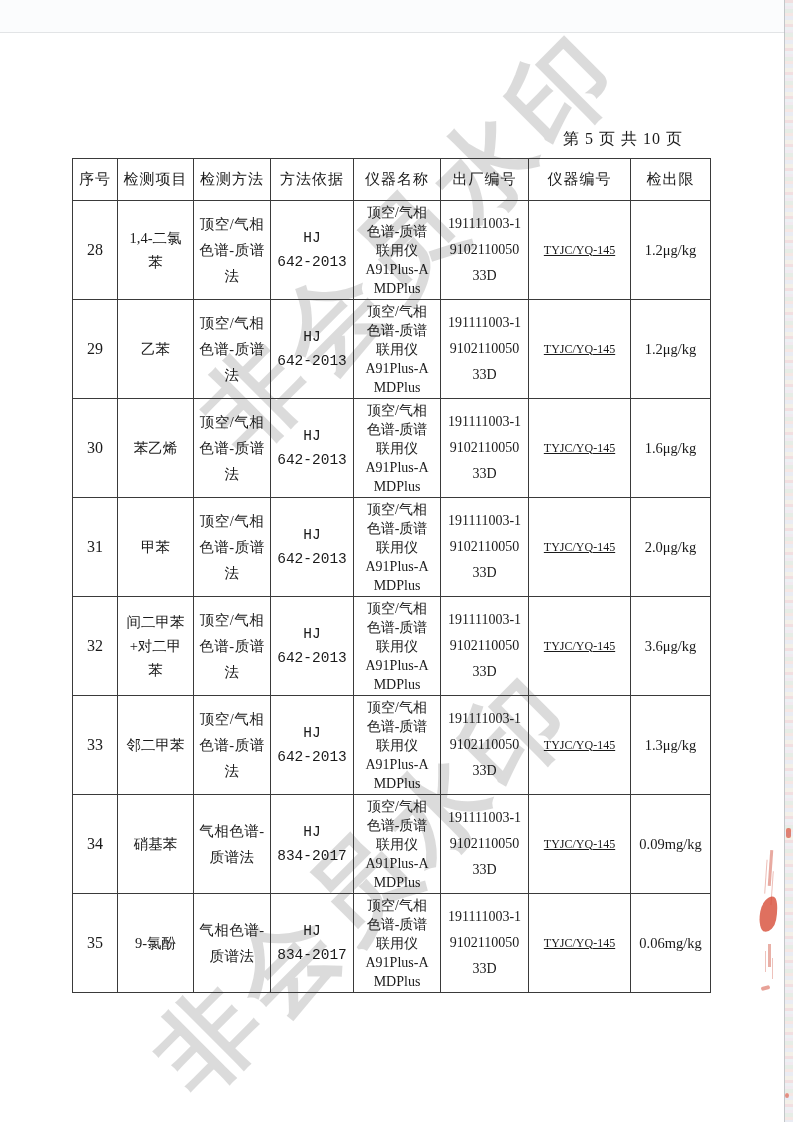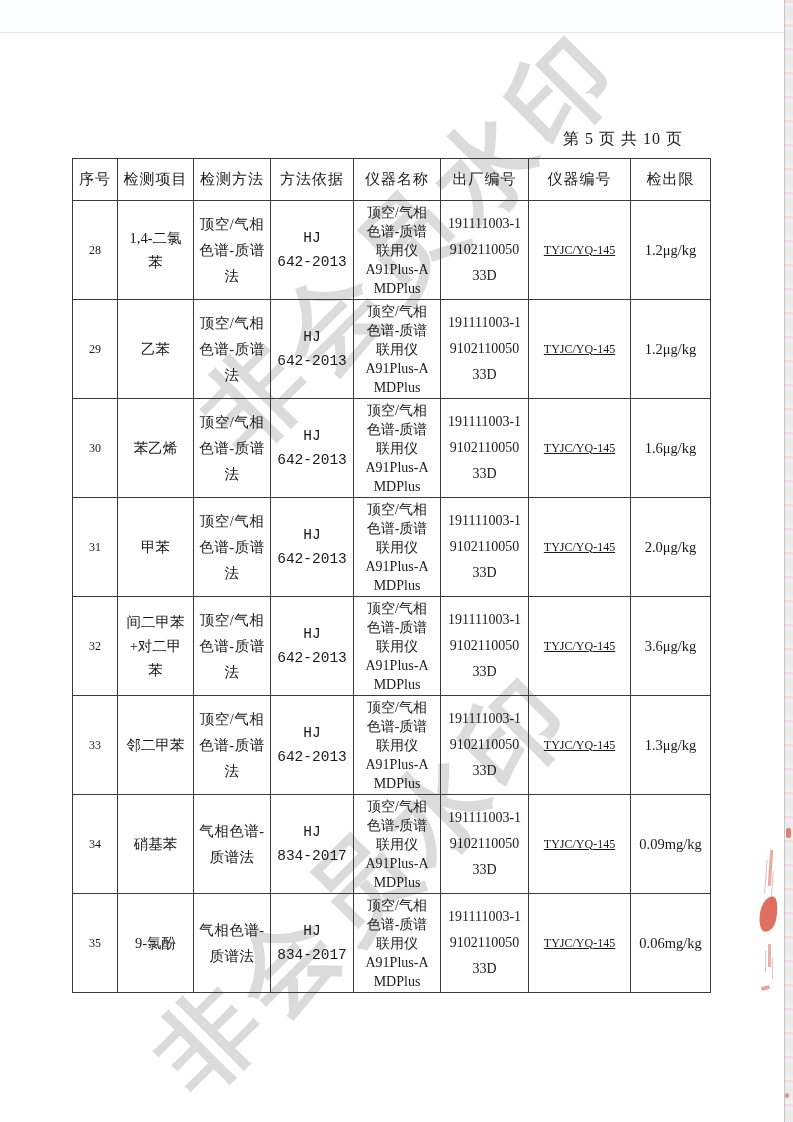--- a/index.html
+++ b/index.html
@@ -59,21 +59,21 @@
   }
   table.report th,table.report td{
     border:1px solid #3a3a3a;background:transparent;
     text-align:center;vertical-align:middle;
     white-space:pre-line;overflow:hidden;
     padding:1px 2px;font-weight:normal;
   }
   table.report thead tr{height:42px;margin-top:24px;}
   table.report tbody tr{height:99px;}
   table.report th{font-size:15px;letter-spacing:1px;}
-  td.c-no{font-size:12px;}
+  td.c-no{font-size:16px;}
   td.c-item{font-size:14.5px;line-height:24px;}
   td.c-method{font-size:14.5px;line-height:26px;letter-spacing:.5px;}
   td.c-basis{font-size:14.5px;line-height:24px;font-family:Liberation Mono, monospace;}
   td.c-inst{font-size:14px;line-height:19px;}
   td.c-factory{font-size:14px;line-height:26px;}
   td.c-instno{font-size:12px;text-decoration:underline;}
   td.c-limit{font-size:14.5px;}
 
   
   .red-mark{position:absolute;z-index:3;pointer-events:none;}

